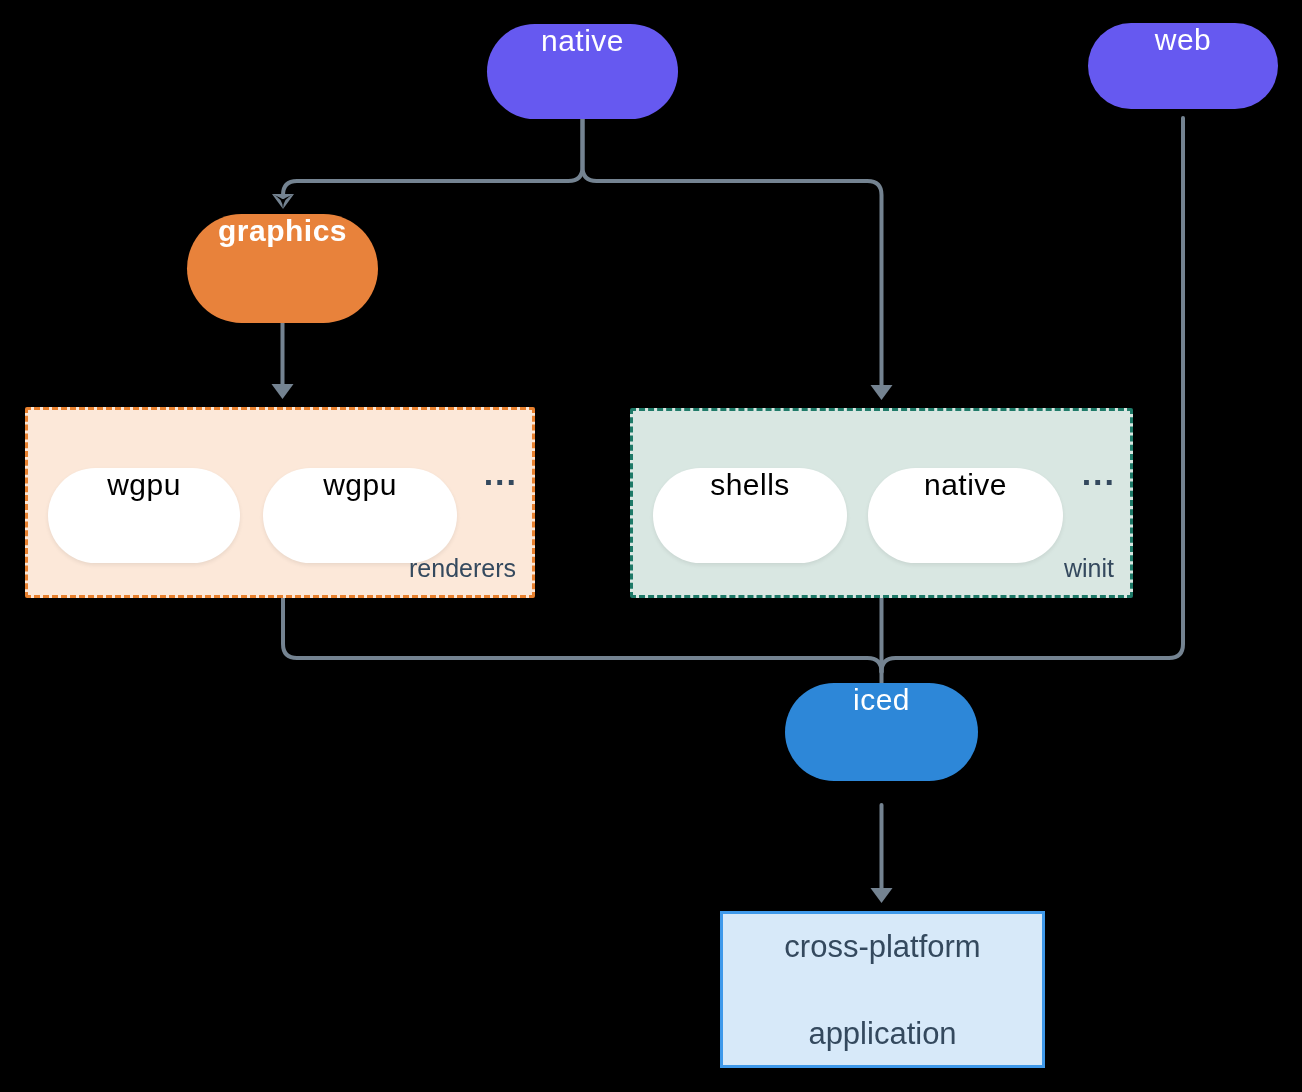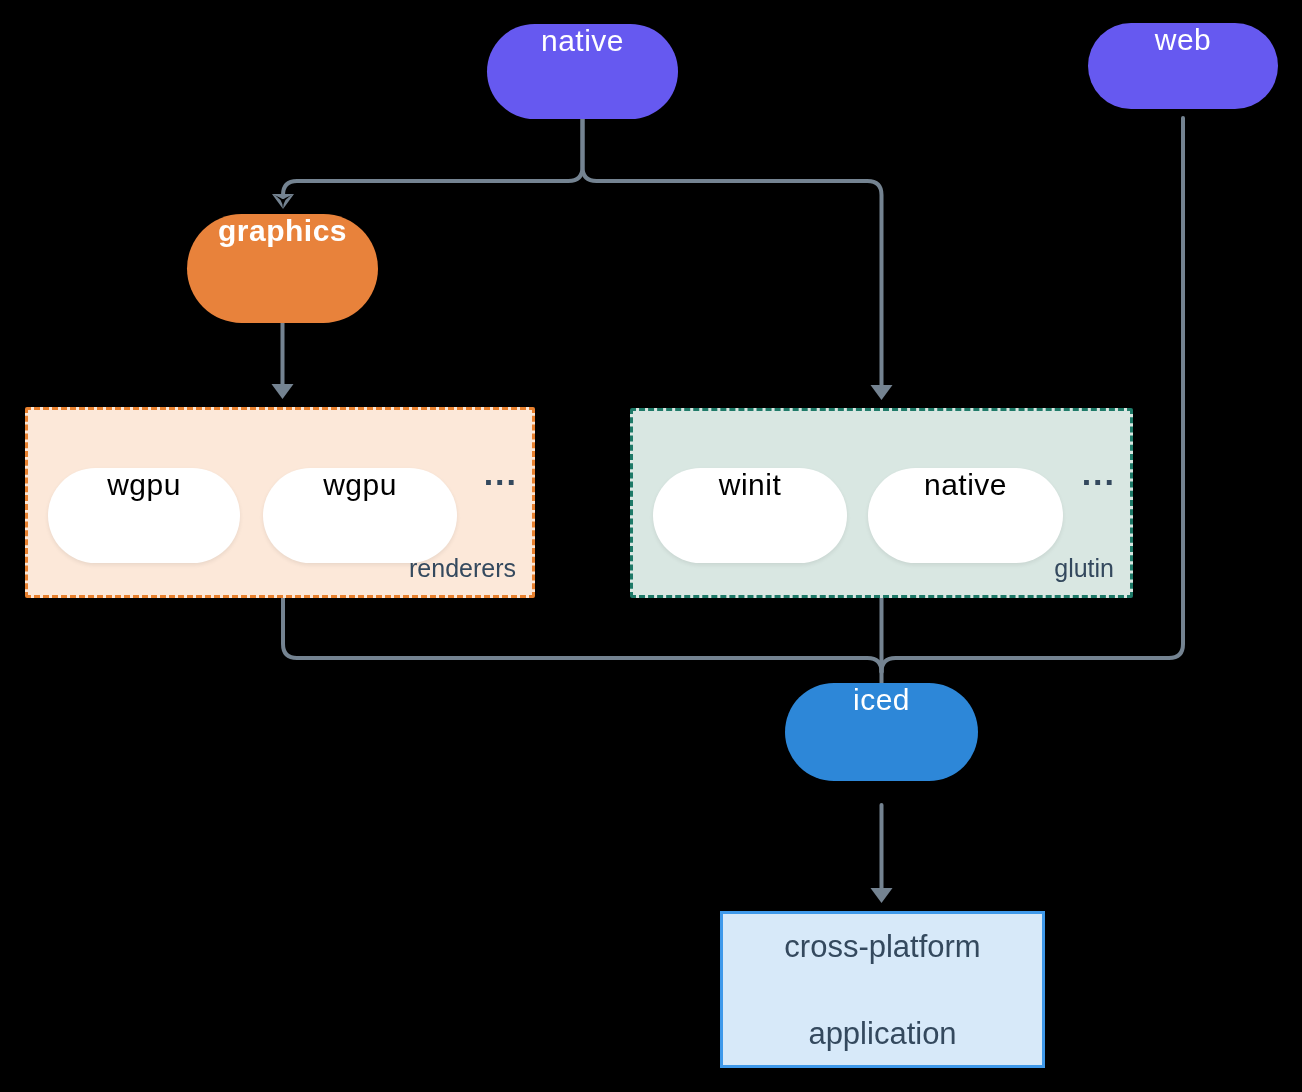--- a/index.html
+++ b/index.html
@@ -133,27 +133,27 @@
     </div>
     <div class="node pill-white" style="left:235px; top:22px; width:194px; height:95px;">
       <span>wgpu</span>
     </div>
     <span class="dots" style="right:14px; top:44px;">...</span>
     <span class="group-label">renderers</span>
   </div>
 
   <div class="group-box group-shells" style="left:630px; top:408px; width:503px; height:190px;">
     <div class="node pill-white" style="left:20px; top:21px; width:194px; height:95px;">
-      <span>winit</span>
+      <span>shells</span>
     </div>
     <div class="node pill-white" style="left:235px; top:21px; width:195px; height:95px;">
       <span>native</span>
     </div>
     <span class="dots" style="right:14px; top:43px;">...</span>
-    <span class="group-label">glutin</span>
+    <span class="group-label">winit</span>
   </div>
 
   <div class="node pill-blue" style="left:785px; top:683px; width:193px; height:98px;">
     <span>iced</span>
   </div>
 
   <div class="app-box" style="left:720px; top:911px; width:325px; height:157px;">
     <span>cross-platform</span>
     <span>application</span>
   </div>

